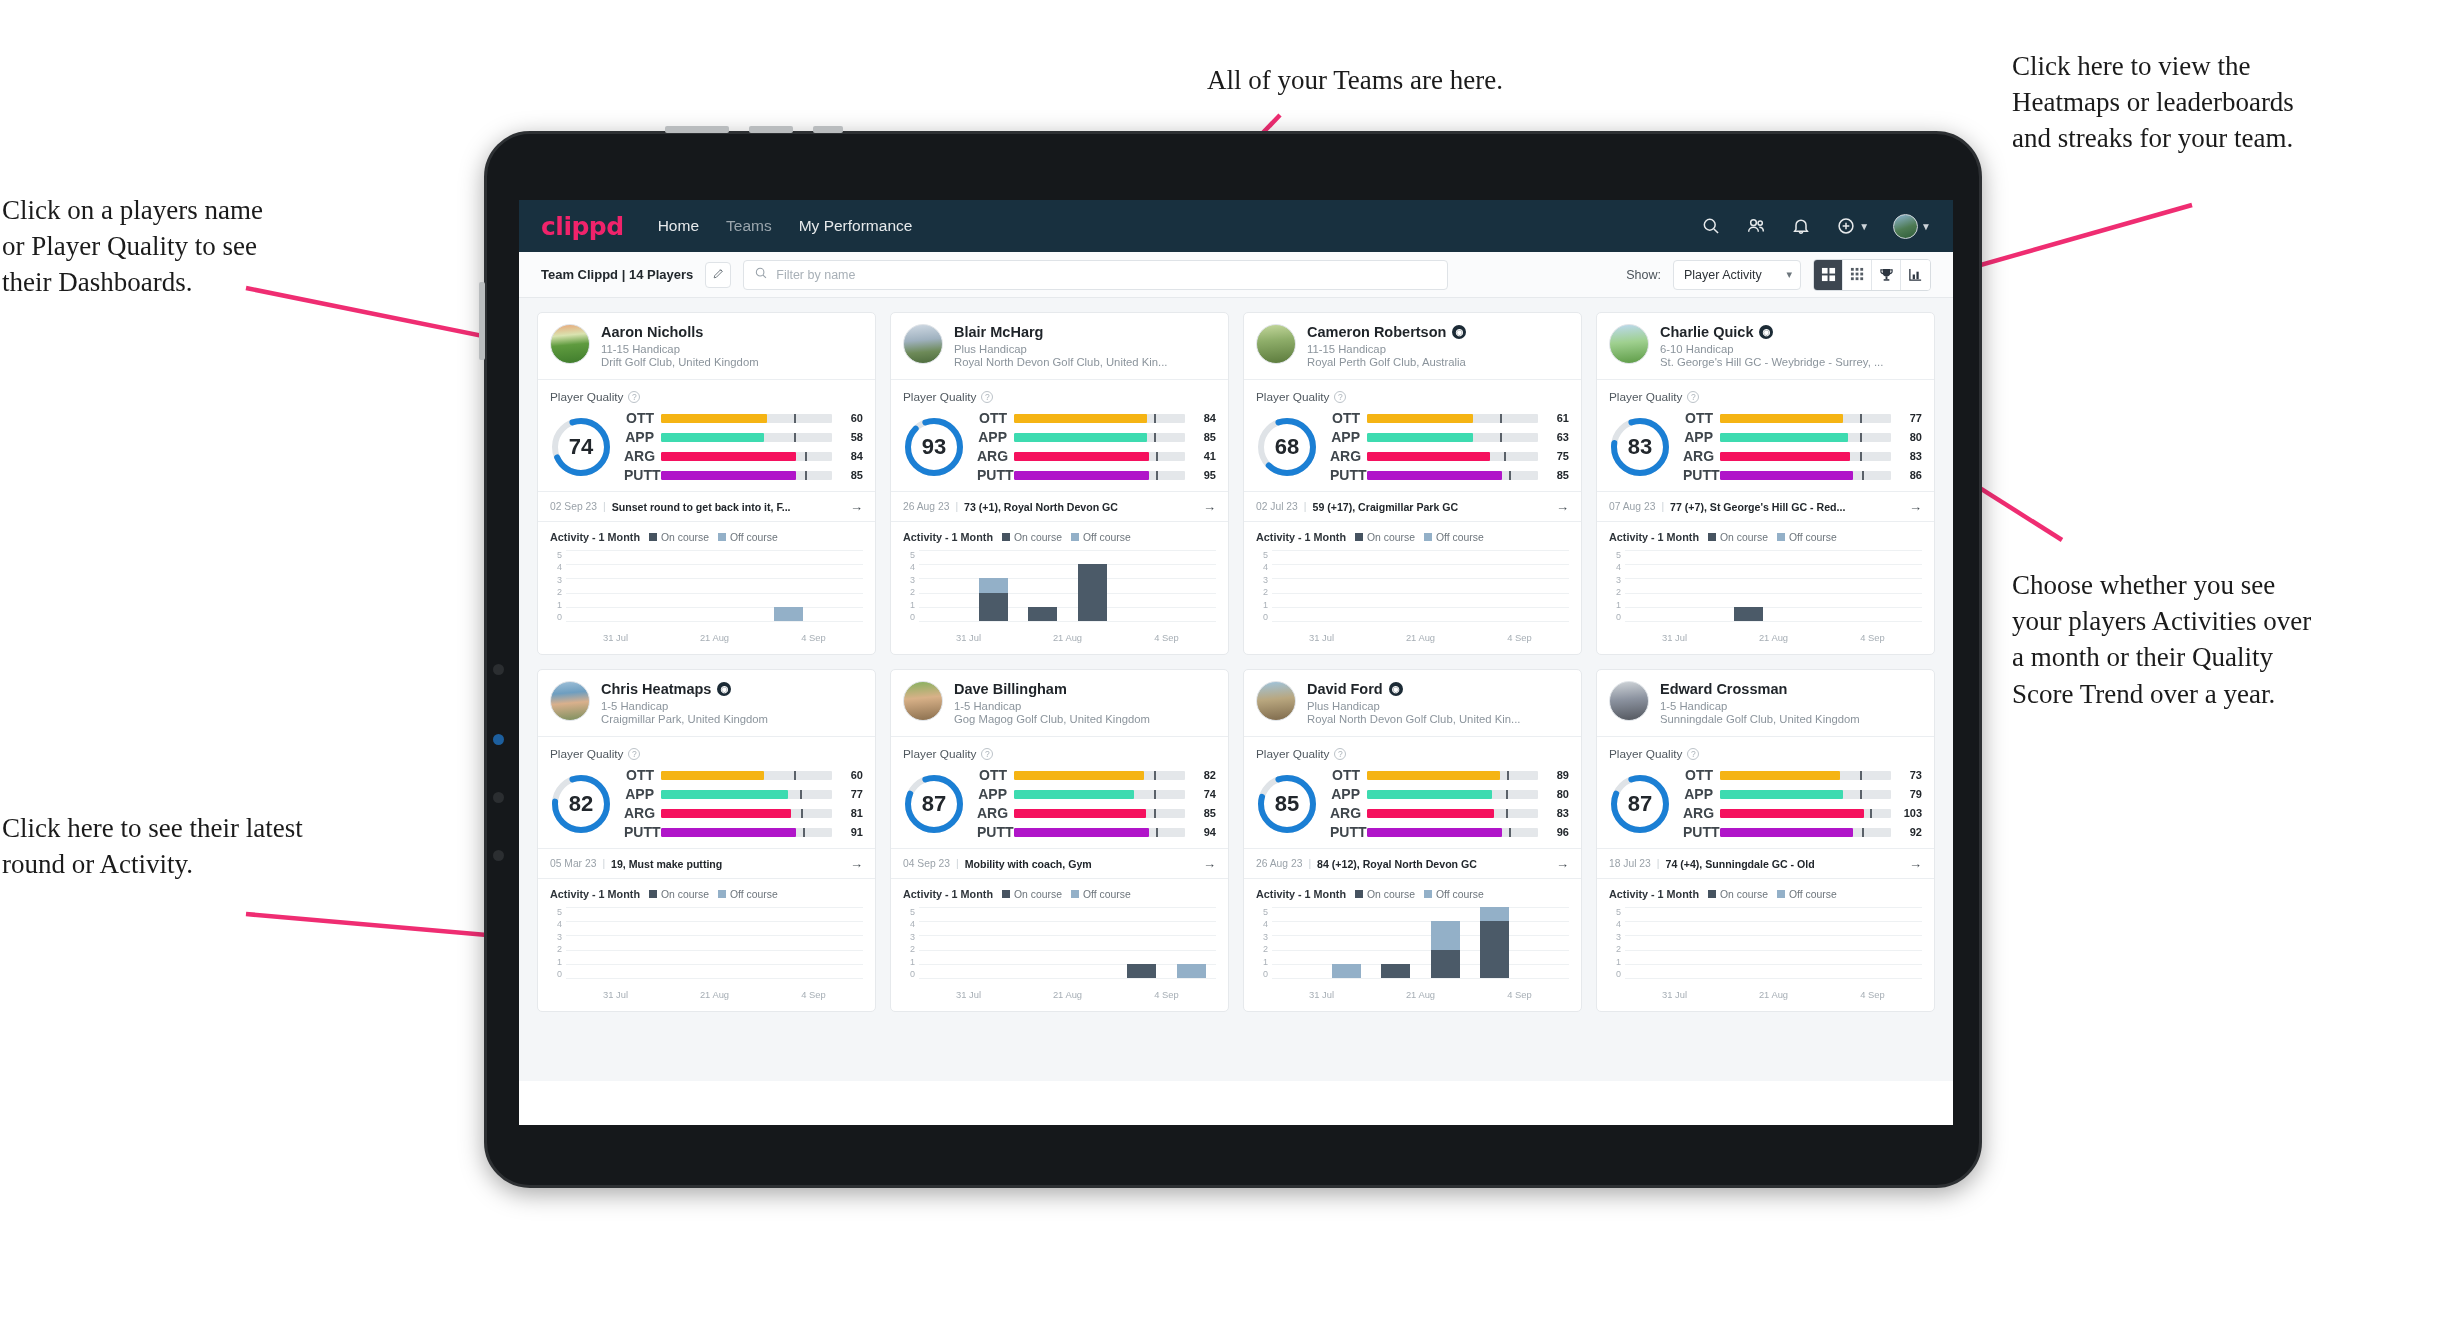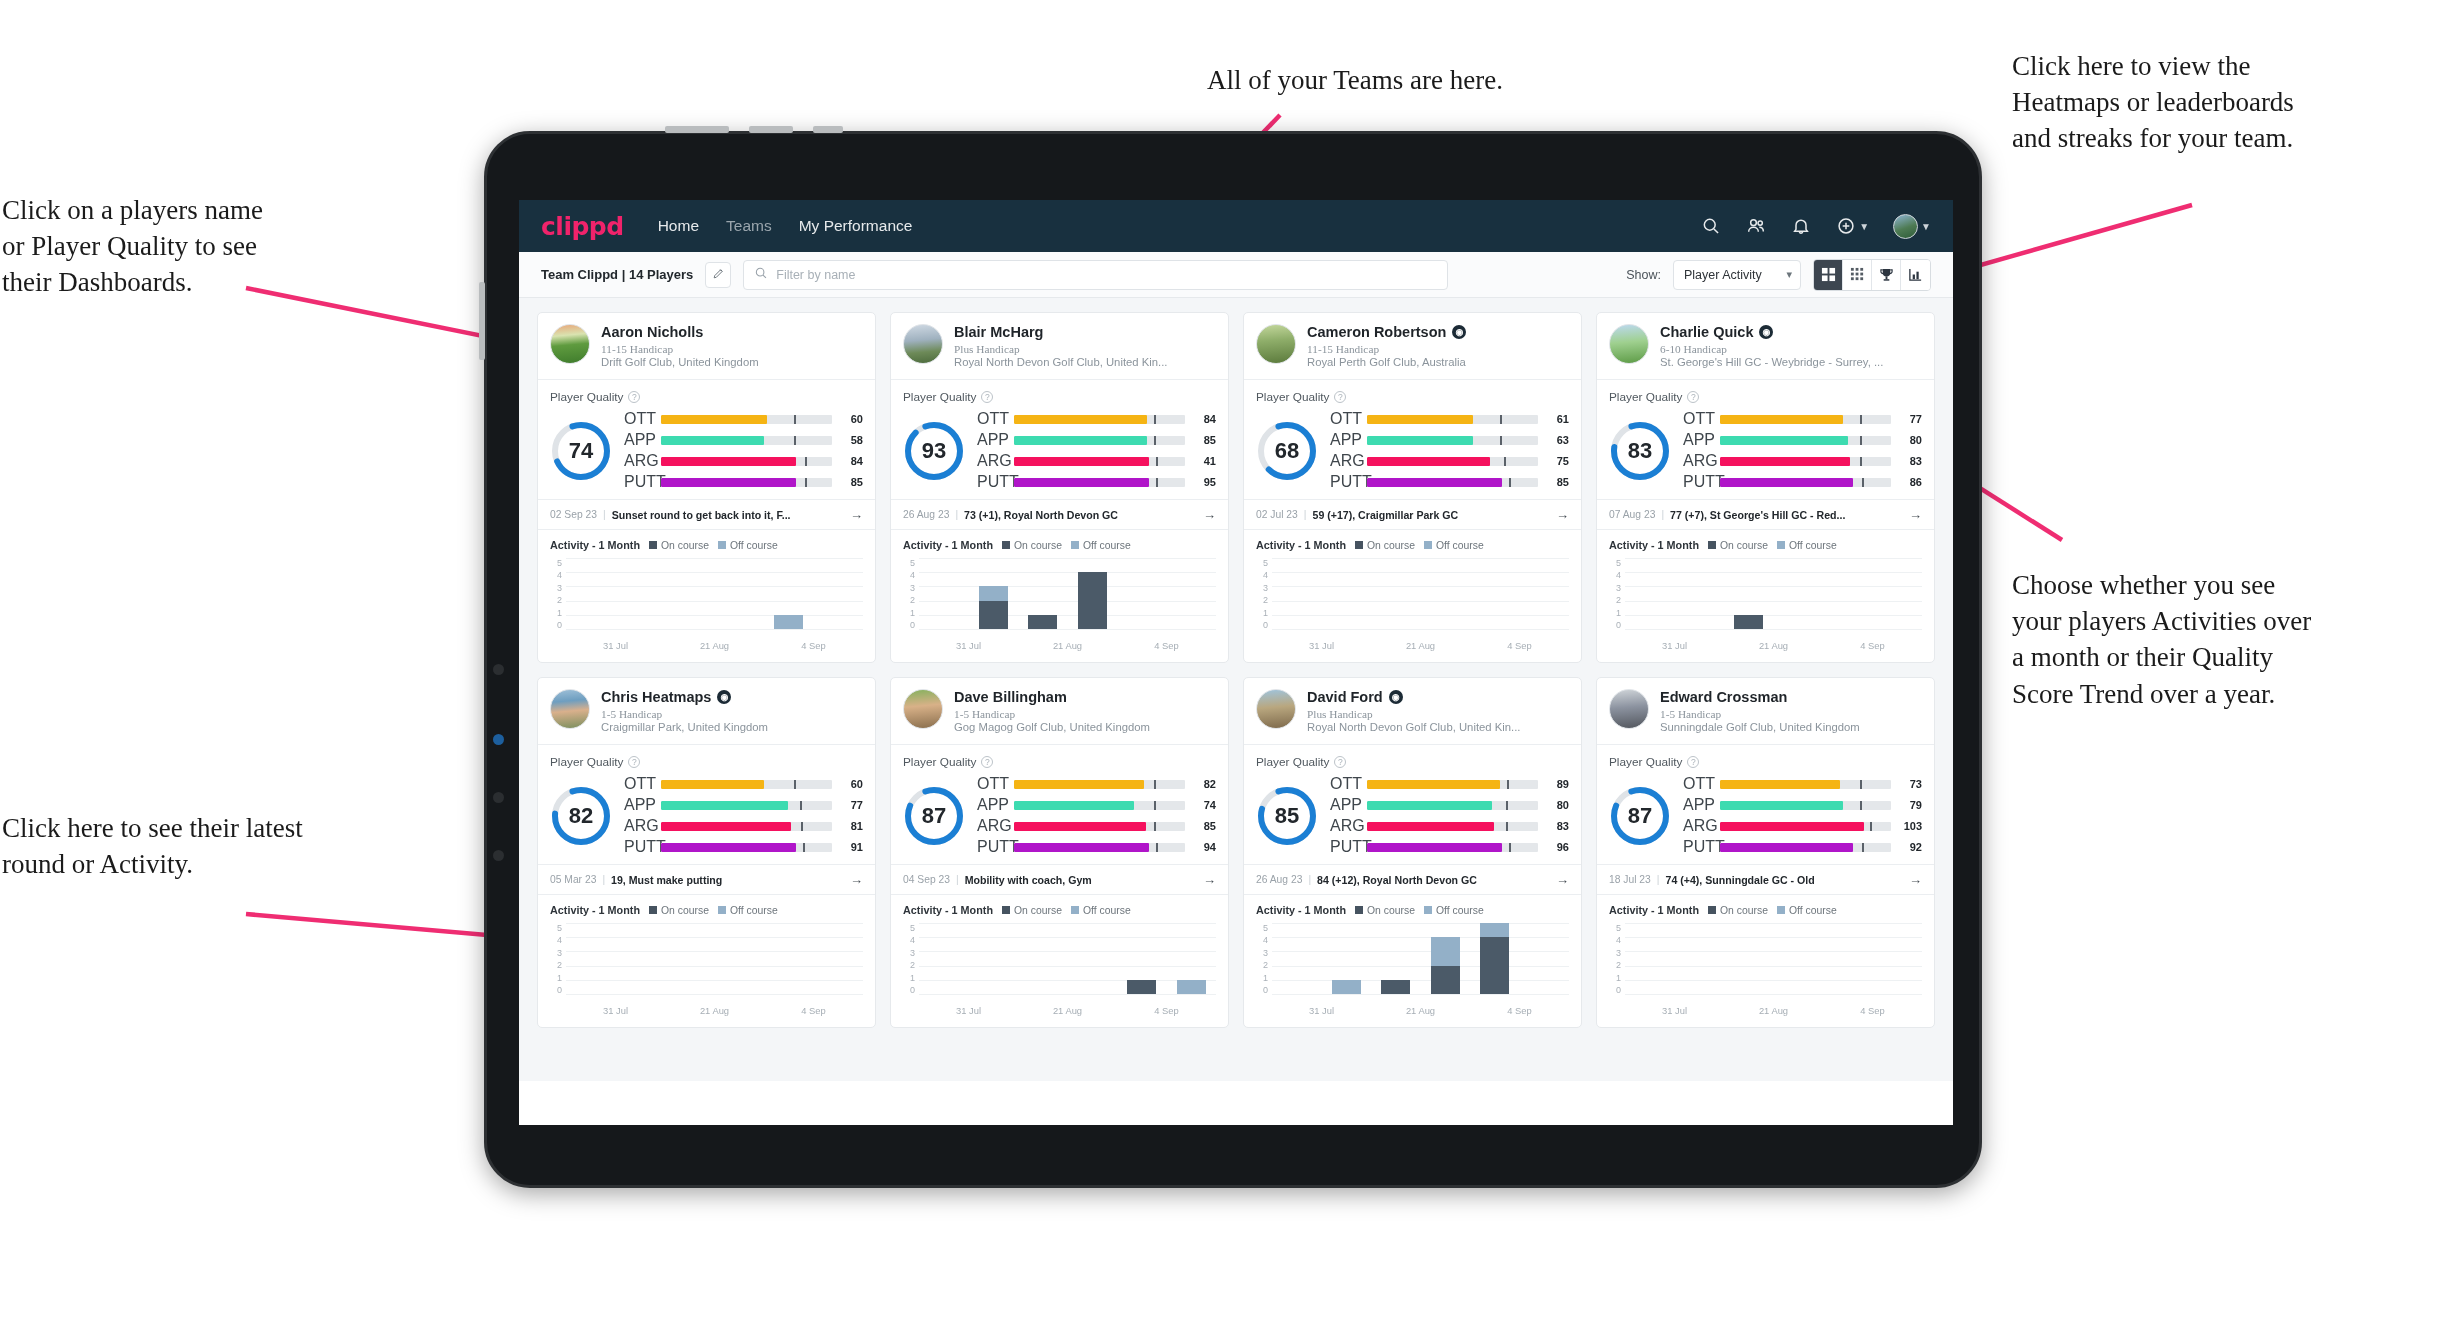--- a/index.html
+++ b/index.html
@@ -143,41 +143,41 @@
   .av5 { background: linear-gradient(175deg,#9fc0d8 0%,#6e9ec0 30%,#d9b08c 55%,#7b8f5e 100%); }
   .av6 { background: linear-gradient(175deg,#86b15e 0%,#d8b188 42%,#8a6f4e 100%); }
   .av7 { background: linear-gradient(175deg,#9fc4dd 0%,#b9a77f 45%,#7e6a4c 100%); }
   .av8 { background: linear-gradient(175deg,#cfd4d8 0%,#8c93a0 45%,#53575e 100%); }
 
   .pname { font-size: 14.5px; font-weight: 700; color: #1f2429; display: flex; align-items: center; gap: 6px; }
   .badge-icon {
     width: 14px; height: 14px; border-radius: 50%; background: #1c2b36; flex: none;
     display: inline-flex; align-items: center; justify-content: center; color: #fff; font-size: 9px;
   }
-  .psub { font-size: 11.3px; color: #8b949c; margin-top: 3px; font-family: Liberation Serif, serif; }
+  .psub { font-size: 11.3px; color: #8b949c; margin-top: 3px; }
   .psub2 { font-size: 11.3px; color: #8b949c; margin-top: 1px; white-space: nowrap; overflow: hidden; text-overflow: ellipsis; }
 
   .card-div { height: 1px; background: #ebeef1; }
 
   .quality { padding: 10px 12px 8px; }
   .q-title { font-size: 11.8px; color: #50585f; display: flex; align-items: center; gap: 5px; }
   .q-help {
     width: 12px; height: 12px; border-radius: 50%; border: 1px solid #bcc3c9; color: #aab2b9;
     font-size: 8.5px; display: inline-flex; align-items: center; justify-content: center;
   }
   .q-body { display: flex; align-items: center; gap: 12px; margin-top: 6px; }
   .ring { width: 62px; height: 62px; position: relative; flex: none; }
   .ring svg { transform: rotate(-90deg); }
   .ring-val {
     position: absolute; inset: 0; display: flex; align-items: center; justify-content: center;
     font-size: 22px; font-weight: 700; color: #22272c;
   }
   .metrics { flex: 1; display: flex; flex-direction: column; gap: 3px; }
   .metric { display: flex; align-items: center; gap: 7px; }
-  .m-label { font-size: 16px; color: #3f464c; width: 30px; font-weight: 400; }
+  .m-label { font-size: 14px; color: #3f464c; width: 30px; font-weight: 700; text-align: right; }
   .m-track { flex: 1; height: 9px; background: #e4e7ea; border-radius: 1px; position: relative; overflow: hidden; }
   .m-fill { position: absolute; left: 0; top: 0; bottom: 0; border-radius: 1px; }
   .m-tick { position: absolute; top: -1px; bottom: -1px; width: 2px; background: #5a6169; }
   .m-val { font-size: 11px; font-weight: 700; color: #22272c; width: 24px; text-align: right; }
 
   .round-row {
     display: flex; align-items: center; padding: 7px 12px; gap: 6px;
     border-top: 1px solid #ebeef1; border-bottom: 1px solid #ebeef1;
   }
   .r-date { font-size: 10.3px; color: #9aa2a9; white-space: nowrap; }

